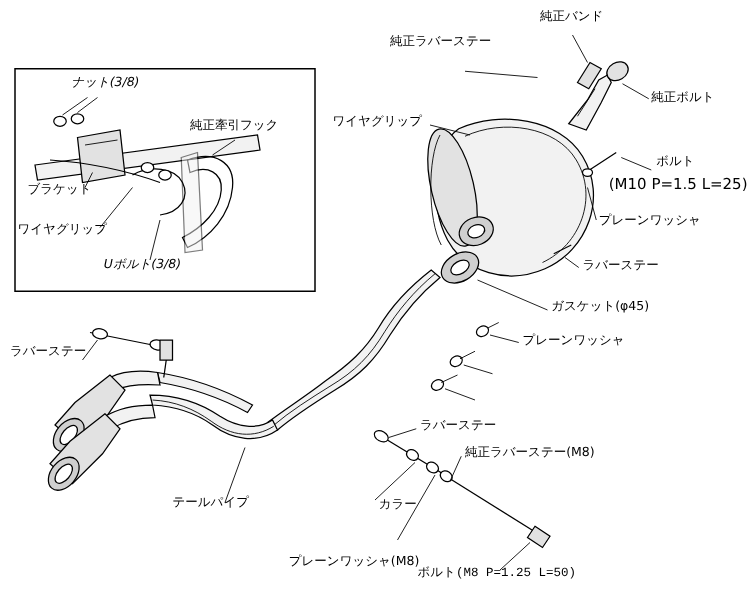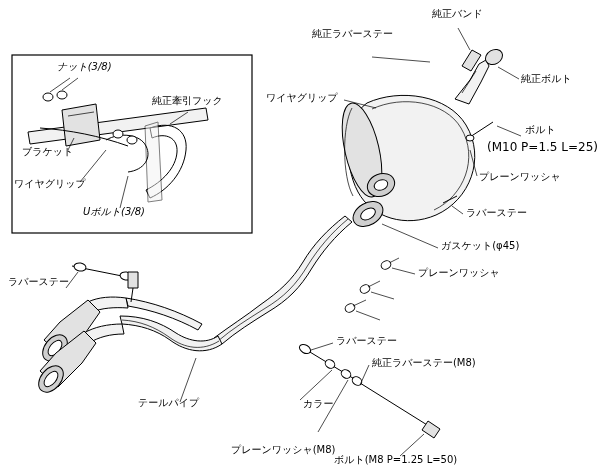--- a/index.html
+++ b/index.html
@@ -230,15 +230,15 @@
   <div class="lbl" style="left:479px; top:171px;">プレーンワッシャ</div>
   <div class="lbl" style="left:466px; top:207px;">ラバーステー</div>
   <div class="lbl" style="left:441px; top:240px;">ガスケット(φ45)</div>
   <div class="lbl" style="left:418px; top:267px;">プレーンワッシャ</div>
   <div class="lbl" style="left:336px; top:335px;">ラバーステー</div>
   <div class="lbl" style="left:372px; top:357px;">純正ラバーステー(M8)</div>
   <div class="lbl" style="left:8px; top:276px;">ラバーステー</div>
   <div class="lbl" style="left:138px; top:397px;">テールパイプ</div>
   <div class="lbl" style="left:289px; top:398px;margin-left:14px;">カラー</div>
   <div class="lbl" style="left:231px; top:444px;">プレーンワッシャ(M8)</div>
-  <div class="lbl" style="left:334px; top:454px;">ボルト(M8 P=1.25 L=50)</div>
+  <div class="lbl" style="left:334px; top:454px;font-family:Liberation Mono, monospace;">ボルト(M8 P=1.25 L=50)</div>
 
 </div>
 
 </body></html>

